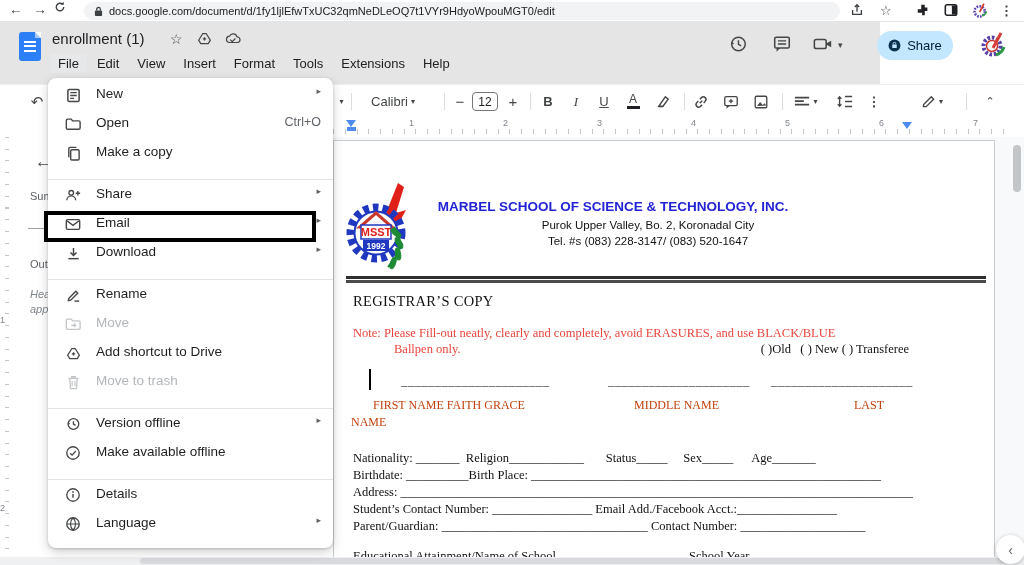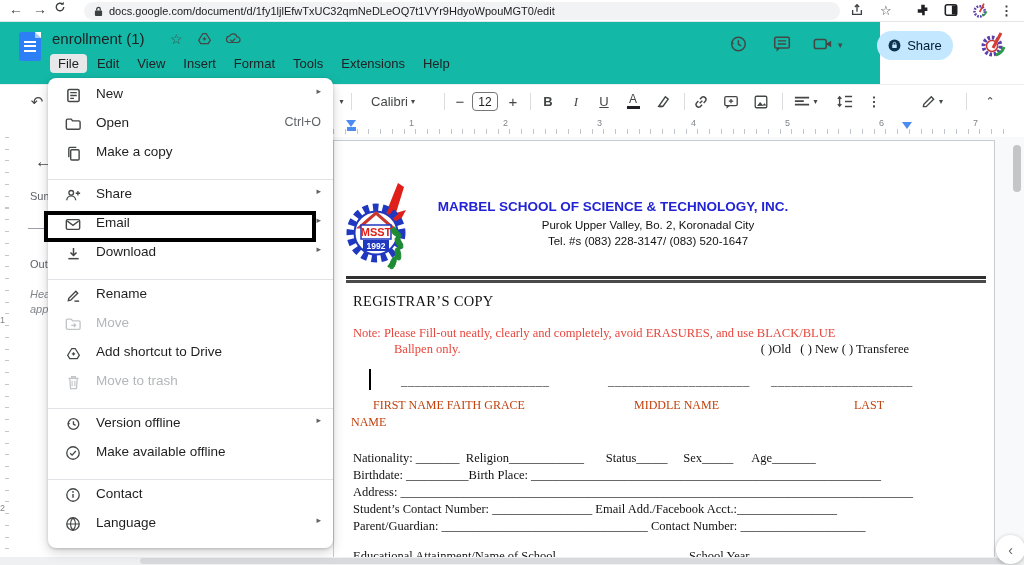--- a/index.html
+++ b/index.html
@@ -8,21 +8,21 @@
   svg { display:block; }
 
   
   .browser-bar { position:absolute; top:0; left:0; width:1024px; height:22px; background:#fff; border-bottom:1px solid #e3e5e8; z-index:5; }
   .nav-ico { position:absolute; top:1px; font-size:14px; color:#3c4043; width:20px; text-align:center; cursor:pointer; }
   .url-pill { position:absolute; left:84px; top:2px; width:756px; height:18px; background:#f1f3f4; border-radius:9px; display:flex; align-items:center; padding:0 10px; gap:6px; }
   .url-text { font-size:11px; color:#202124; white-space:nowrap; overflow:hidden; }
   .chrome-right-ico { position:absolute; top:3px; color:#3c4043; }
 
   
-  .docs-header { position:absolute; top:22px; left:0; width:880px; height:62px; background:#14b8a6; z-index:5; }
+  .docs-header { position:absolute; top:22px; left:0; width:880px; height:62px; background:#e5e5e5; z-index:5; }
   .docs-logo { position:absolute; left:19px; top:10px; width:22px; height:29px; background:#2d7ff5; border-radius:3px; }
   .docs-logo::after { content:""; position:absolute; left:5px; top:9px; width:12px; height:12px;
      background:linear-gradient(#fff 0 2px,transparent 2px 4.5px,#fff 4.5px 6.5px,transparent 6.5px 9px,#fff 9px 11px,transparent 11px); }
   .docs-logo::before { content:""; position:absolute; right:0; top:0; border-left:6px solid #a6c8fa; border-top:6px solid #fff; }
   .doc-title { position:absolute; left:52px; top:8px; font-size:15px; color:#202124; }
   .title-ico { position:absolute; top:9px; color:#444746; }
   .menu-row { position:absolute; left:50px; top:32px; display:flex; gap:2px; }
   .menu-btn { font-size:13px; color:#202124; padding:2px 8px; border-radius:4px; cursor:pointer; }
   .menu-btn.open { background:#e7e8ea; }
   .hdr-right-ico { position:absolute; top:12px; color:#444746; cursor:pointer; }
@@ -481,21 +481,21 @@
   </div>
   <div class="menu-div"></div>
   <div class="mi">
     <span class="ic">
         <svg width="16" height="16" viewBox="0 0 18 18">
           <circle cx="9" cy="9" r="7" fill="none" stroke="#444746" stroke-width="1.5"></circle>
           <path d="M9 8v4" stroke="#444746" stroke-width="1.6"></path>
           <circle cx="9" cy="5.6" r="1" fill="#444746"></circle>
         </svg>
       </span>
-    <span class="lbl">Contact</span>
+    <span class="lbl">Details</span>
   </div>
   <div class="mi">
     <span class="ic">
         <svg width="16" height="16" viewBox="0 0 18 18">
           <circle cx="9" cy="9" r="7" fill="none" stroke="#444746" stroke-width="1.5"></circle>
           <path d="M2 9h14M9 2a10 10 0 0 1 0 14M9 2a10 10 0 0 0 0 14" fill="none" stroke="#444746" stroke-width="1.3"></path>
         </svg>
       </span>
     <span class="lbl">Language</span>
     <span class="arr">▸</span>

